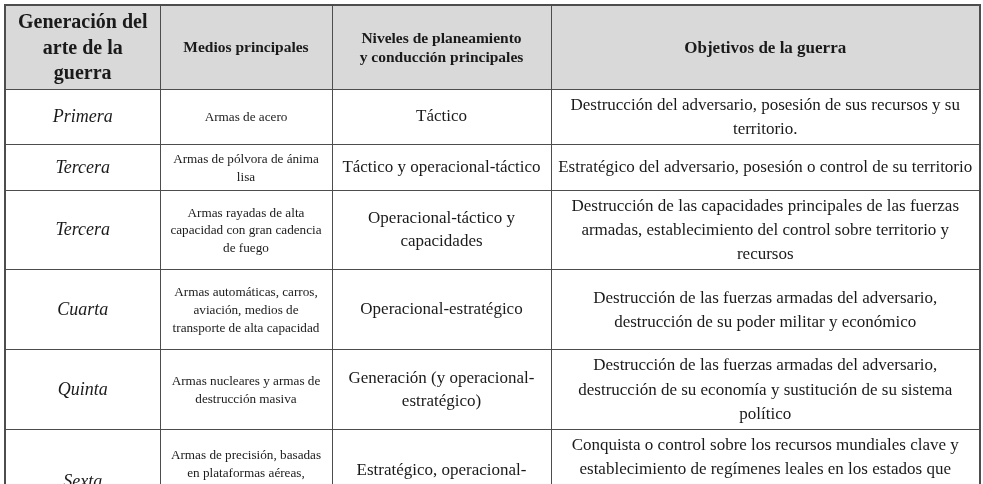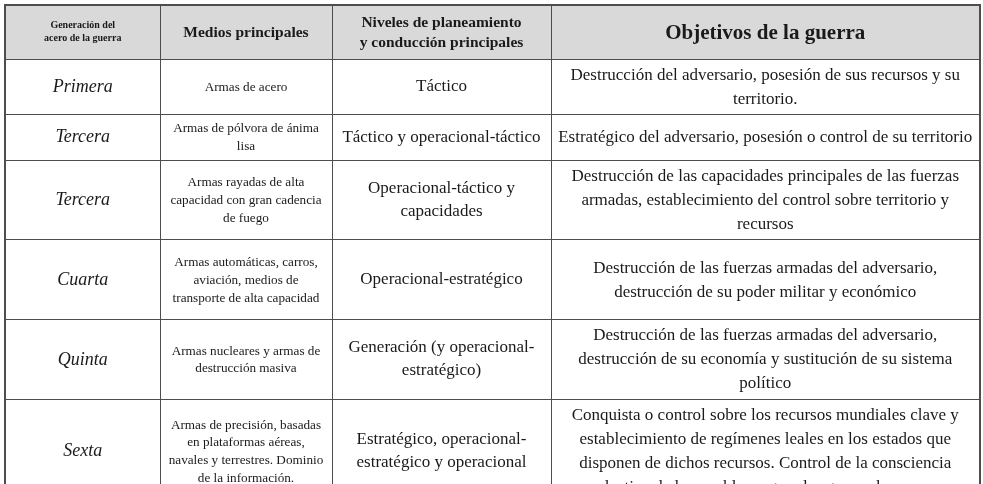--- a/index.html
+++ b/index.html
@@ -40,22 +40,22 @@
     padding: 3px 6px;
   }
   thead th {
     background: #d9d9d9;
     font-weight: bold;
     font-size: 15.5px;
     line-height: 1.28;
     border-bottom: 2px solid #3d3d3d;
     padding: 6px 6px;
   }
-  thead th.h-gen  { font-size: 10px; }
-  thead th.h-obj  { font-size: 21px; }
+  thead th.h-gen  { font-size: 20px; }
+  thead th.h-obj  { font-size: 17px; }
 
   td.gen-cell {
     font-size: 18px;
     line-height: 1.2;
     font-weight: normal;
     font-style: italic;
   }
   td.medios-cell {
     font-size: 13.2px;
     line-height: 1.35;
@@ -88,21 +88,21 @@
     <colgroup>
       <col class="c1">
         <col class="c2">
         <col class="c3">
         <col class="c4">
     </colgroup>
     <thead>
       <tr class="row-head">
         <th class="h-gen">
           <span>Generación del</span><br>
-          <span>acero de la guerra</span>
+          <span>arte de la guerra</span>
         </th>
         <th class="h-med">Medios principales</th>
         <th class="h-niv">
           <span>Niveles de planeamiento</span><br>
           <span>y conducción principales</span>
         </th>
         <th class="h-obj">Objetivos de la guerra</th>
       </tr>
     </thead>
     <tbody>

